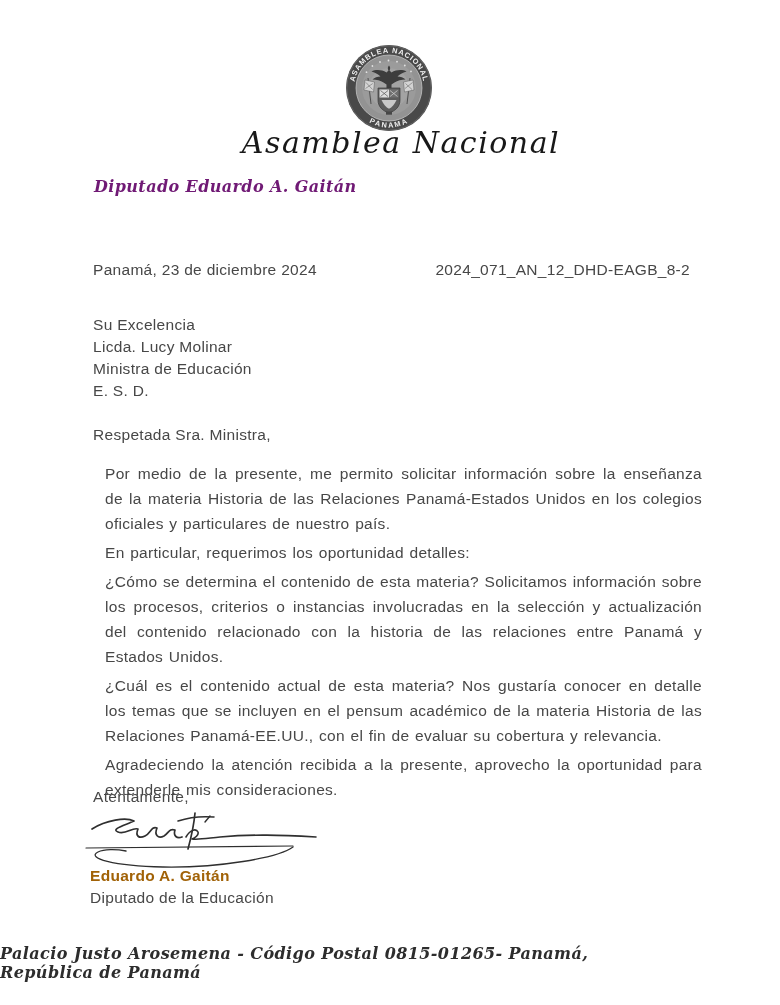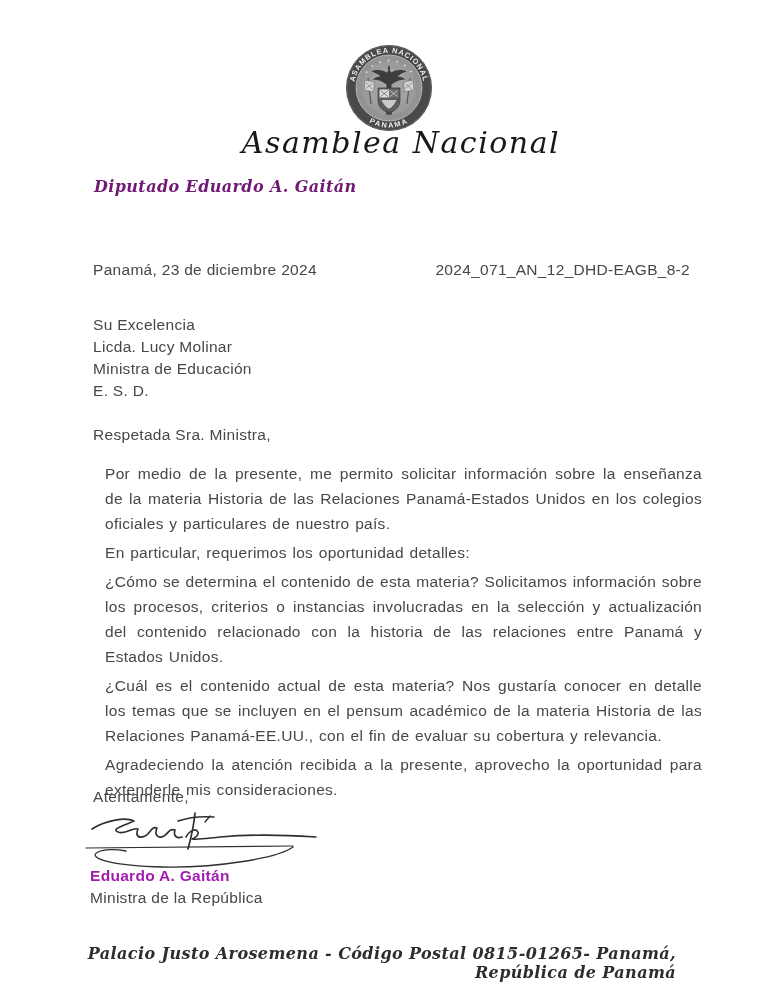--- a/index.html
+++ b/index.html
@@ -23,24 +23,24 @@
     position:absolute;left:93px;top:261px;width:597px;
     display:flex;justify-content:space-between;
     font-size:15.5px;letter-spacing:.3px;gap:27px;
   }
   .recipient{position:absolute;left:93px;top:314px;font-size:15.5px;line-height:22px;letter-spacing:.3px;}
   .salutation{position:absolute;left:93px;top:426px;font-size:15.5px;letter-spacing:.3px;}
   .body-col{position:absolute;left:105px;top:461px;width:597px;font-size:15.5px;line-height:25px;letter-spacing:.3px;word-spacing:1px;}
   .body-col p{margin:0 0 4px 0;text-align:justify;}
   .closing{position:absolute;left:93px;top:788px;font-size:15.5px;letter-spacing:.3px;}
   .sig-svg{position:absolute;left:68px;top:806px;}
-  .signer-name{position:absolute;left:90px;top:867px;font-weight:bold;font-size:15.5px;color:#a21caf;letter-spacing:.3px;}
+  .signer-name{position:absolute;left:90px;top:867px;font-weight:bold;font-size:15.5px;color:#a16207;letter-spacing:.3px;}
   .signer-title{position:absolute;left:90px;top:889px;font-size:15.5px;letter-spacing:.3px;}
   .footer{
-    position:absolute;left:0;top:944px;width:676px;text-align:right;
+    position:absolute;left:0;top:944px;width:676px;text-align:left;
     font-family:"DejaVu Serif",serif;font-style:italic;font-weight:bold;
     font-size:16px;color:#2d2d2d;letter-spacing:.4px;
   }
   .seal-ring-text{font-family:"Liberation Sans",sans-serif;font-weight:bold;fill:#f0f0f0;}
 </style>
 </head>
 <body>
 
 <div class="page">
 
@@ -132,17 +132,17 @@
       <path stroke-width="1.7" d="M 127,7 C 126,18 123,32 120,43"></path>
       <path stroke-width="1.5" d="M 110,15 C 122,11 134,10 146,11"></path>
       <path stroke-width="1.6" d="M 118,31 C 122,24 128,22 130,26 C 131,29 127,32 124,33 C 131,34 141,32 152,31 C 185,28 212,29 248,31"></path>
       <path stroke-width="1.4" d="M 137,16 L 142,10"></path>
       <path stroke-width="1.2" d="M 18,42 L 225,40"></path>
       <path stroke-width="1.3" d="M 225,41 C 210,52 150,62 95,61 C 45,60 18,52 30,46 C 36,43 48,43 58,45"></path>
     </g>
   </svg>
 
   <div class="signer-name">Eduardo A. Gaitán</div>
-  <div class="signer-title">Ministra de la República</div>
+  <div class="signer-title">Diputado de la Educación</div>
 
   <div class="footer">Palacio Justo Arosemena - Código Postal 0815-01265- Panamá, República de Panamá</div>
 
 </div>
 
 </body></html>

